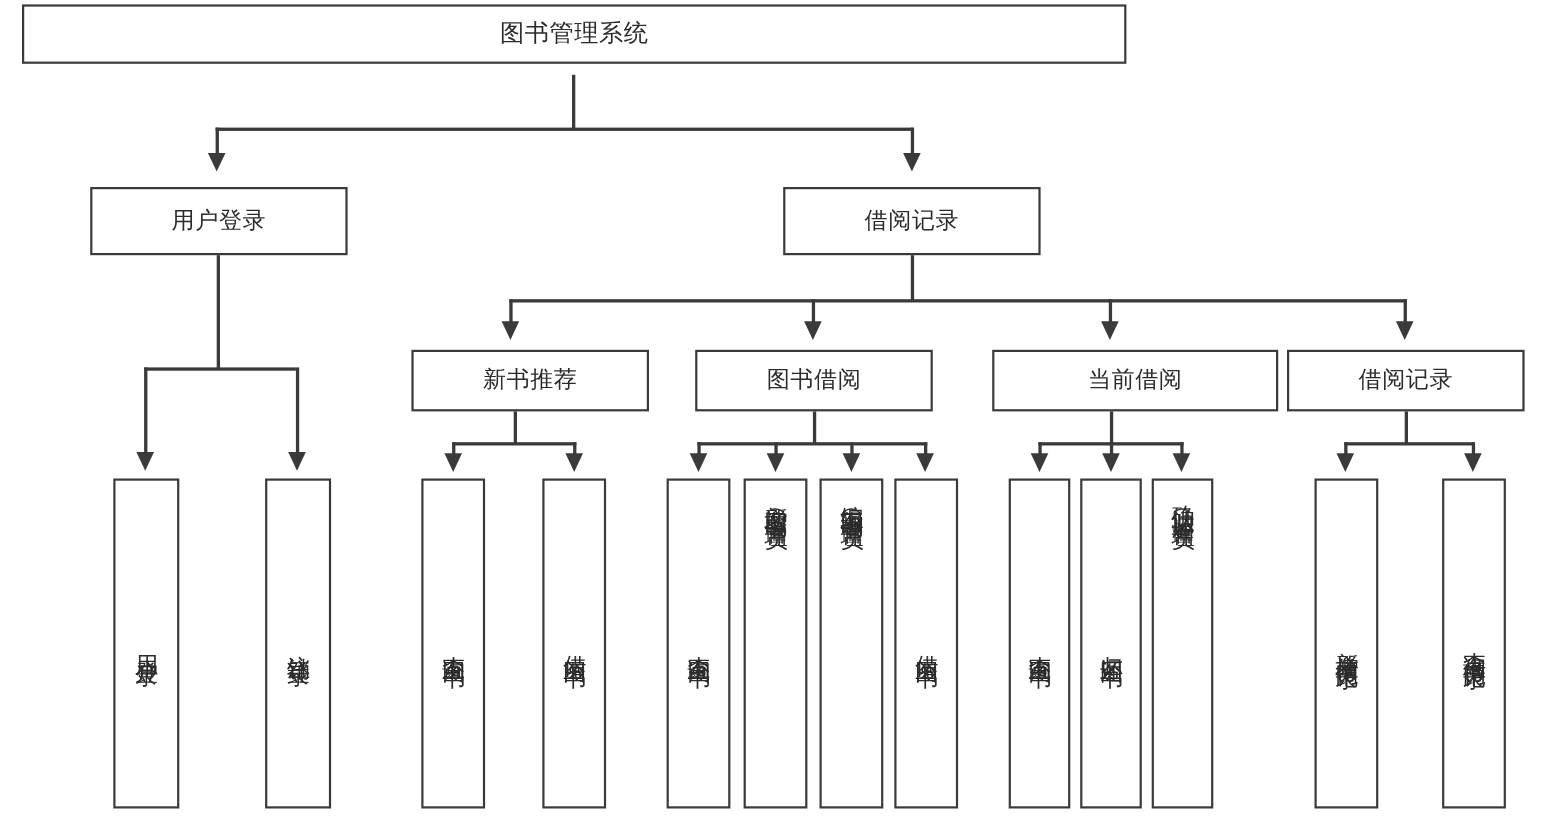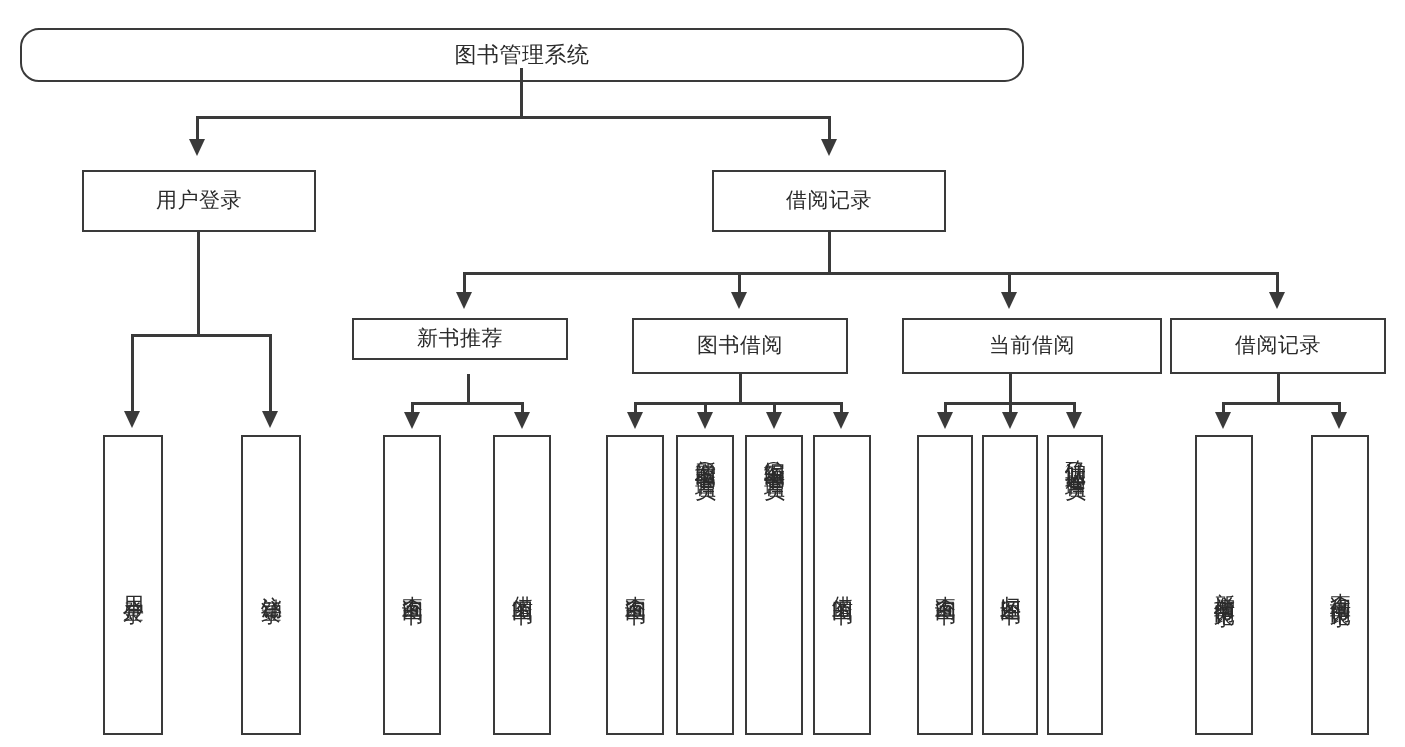--- a/index.html
+++ b/index.html
@@ -83,21 +83,21 @@
     white-space: nowrap;
     letter-spacing: 0.5px;
     pointer-events: none;
   }
 </style>
 </head>
 <body>
 
 <div id="diagram-canvas">
 
-  <div class="node root horizontal" style="left:20px; top:28px; width:1004px; height:54px;border-radius:19px;">
+  <div class="node root horizontal" style="left:20px; top:4px; width:1004px; height:54px;">
     <span class="label">图书管理系统</span>
   </div>
 
   <div class="line v" style="left:520px; top:68px; width:3px; height:50px;"></div>
 
   <div class="line h" style="left:196px; top:116px; width:634px; height:3px;"></div>
 
   <div class="line v" style="left:196px; top:116px; width:3px; height:28px;"></div>
   <div class="arrow" style="left:189px; top:139px;"></div>
 
@@ -123,21 +123,21 @@
   <div class="line h" style="left:463px; top:272px; width:816px; height:3px;"></div>
   <div class="line v" style="left:463px; top:272px; width:3px; height:24px;"></div>
   <div class="arrow" style="left:456px; top:292px;"></div>
   <div class="line v" style="left:738px; top:272px; width:3px; height:24px;"></div>
   <div class="arrow" style="left:731px; top:292px;"></div>
   <div class="line v" style="left:1008px; top:272px; width:3px; height:24px;"></div>
   <div class="arrow" style="left:1001px; top:292px;"></div>
   <div class="line v" style="left:1276px; top:272px; width:3px; height:24px;"></div>
   <div class="arrow" style="left:1269px; top:292px;"></div>
 
-  <div class="node horizontal" style="left:352px; top:318px; width:216px; height:42px;">
+  <div class="node horizontal" style="left:374px; top:318px; width:216px; height:56px;">
     <span class="label">新书推荐</span>
   </div>
   <div class="node horizontal" style="left:632px; top:318px; width:216px; height:56px;">
     <span class="label">图书借阅</span>
   </div>
   <div class="node horizontal" style="left:902px; top:318px; width:260px; height:56px;">
     <span class="label">当前借阅</span>
   </div>
   <div class="node horizontal" style="left:1170px; top:318px; width:216px; height:56px;">
     <span class="label">借阅记录</span>

